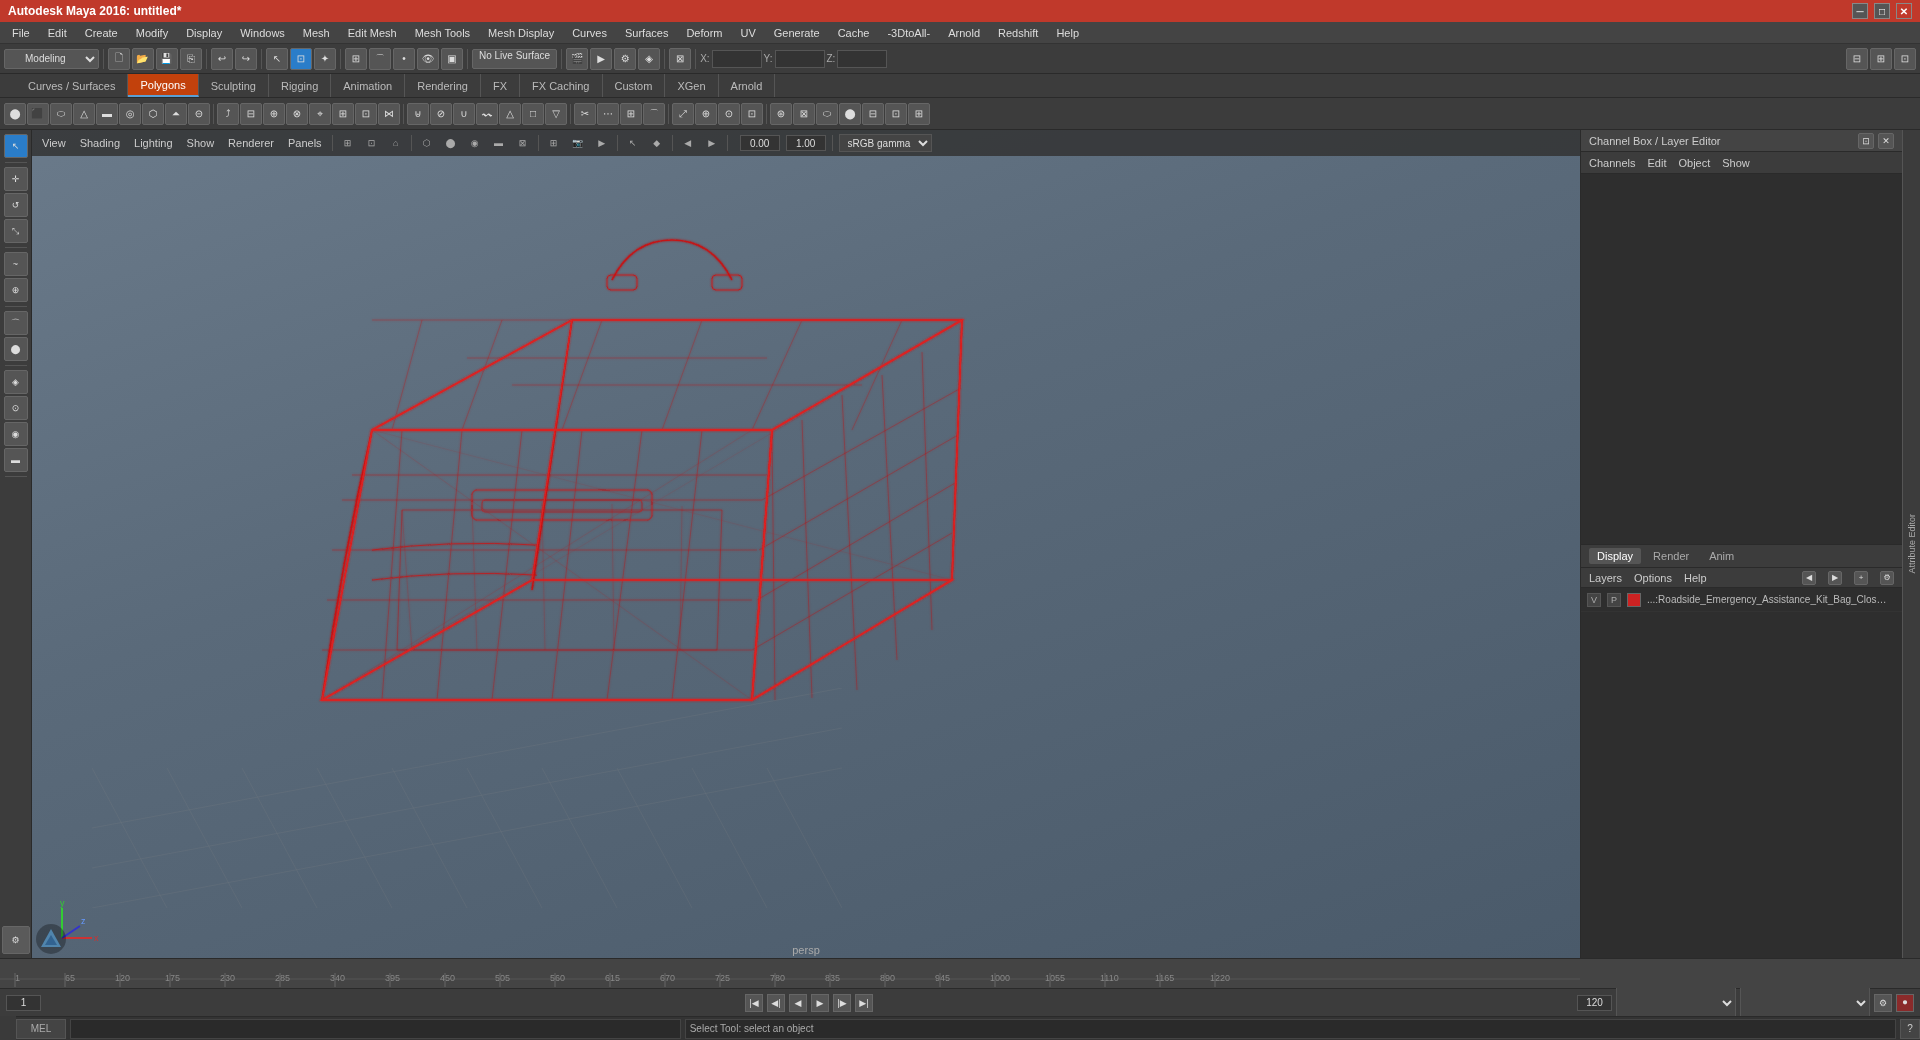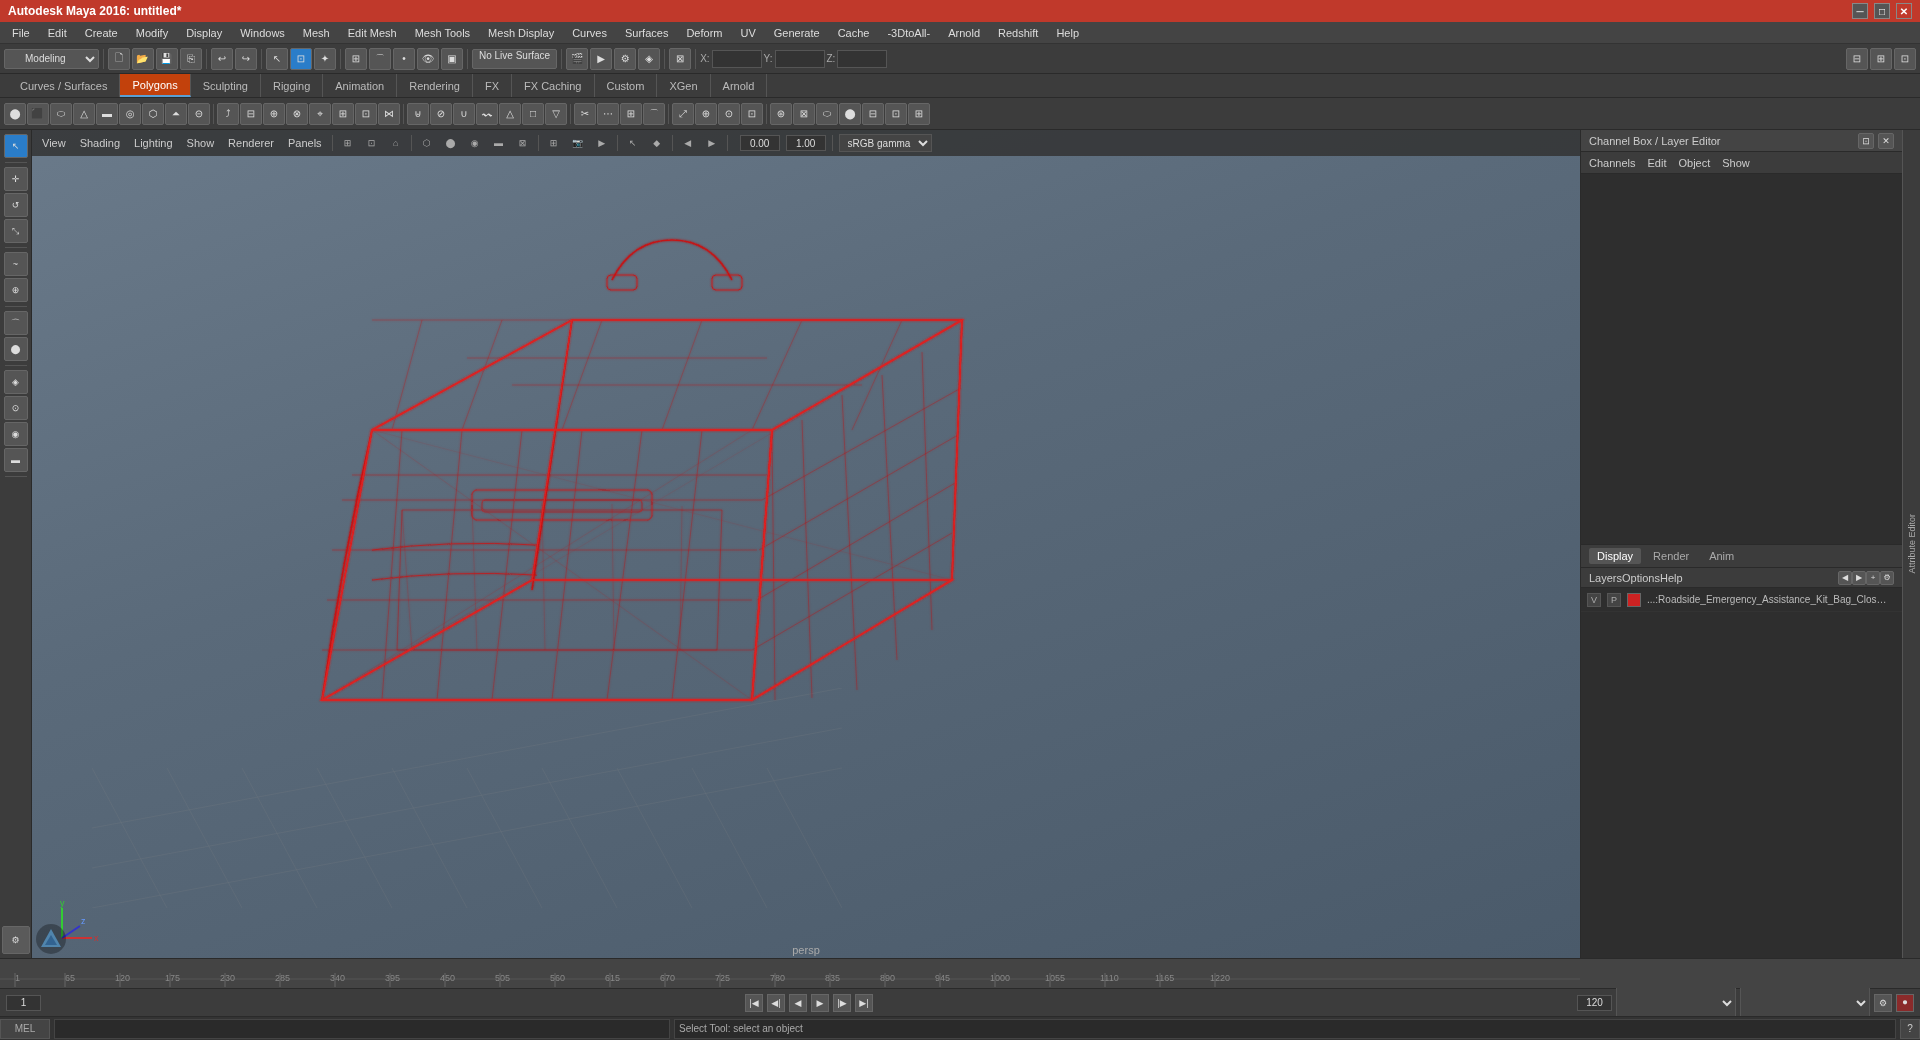--- a/index.html
+++ b/index.html
@@ -130,21 +130,21 @@
     }
 
     
     #tab-row {
       width: 100%;
       height: 24px;
       background: #3c3c3c;
       display: flex;
       align-items: stretch;
       border-bottom: 1px solid #2a2a2a;
-      padding: 0 8px;
+      padding: 0 16px;
     }
     .tab-item {
       padding: 4px 12px;
       color: #bbb;
       font-size: 11px;
       cursor: pointer;
       display: flex;
       align-items: center;
       border-right: 1px solid #555;
     }
@@ -813,21 +813,21 @@
           <div id="right-panel-content" style="flex:1;background:#2e2e2e;">
             
           </div>
 
           <div id="bottom-tabs">
             <div class="btm-tab active">Display</div>
             <div class="btm-tab">Render</div>
             <div class="btm-tab">Anim</div>
           </div>
 
-          <div style="height:20px;background:#3c3c3c;display:flex;align-items:center;padding:0 8px;border-bottom:1px solid #2a2a2a;">
+          <div style="height:20px;background:#3c3c3c;display:flex;align-items:center;padding:0 8px;gap:12px;border-bottom:1px solid #2a2a2a;">
             <span class="rp-nav-item">Layers</span>
             <span class="rp-nav-item">Options</span>
             <span class="rp-nav-item">Help</span>
             <div style="flex:1"></div>
             <div class="toolbar-btn" style="width:14px;height:14px;font-size:8px;">◀</div>
             <div class="toolbar-btn" style="width:14px;height:14px;font-size:8px;">▶</div>
             <div class="toolbar-btn" style="width:14px;height:14px;font-size:8px;">+</div>
             <div class="toolbar-btn" style="width:14px;height:14px;font-size:8px;">⚙</div>
           </div>
 
@@ -924,21 +924,21 @@
       <option>No Anim Layer</option>
     </select>
 
     <select class="tc-dropdown" style="width:130px;">
       <option>No Character Set</option>
     </select>
     <div class="tc-btn">⚙</div>
     <div class="tc-btn" style="background:#8a2a2a;">⏺</div>
   </div>
 
-  <div style="height:24px;background:#333;display:flex;align-items:center;gap:4px;border-top:1px solid #2a2a2a;">
+  <div style="height:24px;background:#333;display:flex;align-items:center;gap:4px;border-top:1px solid #2a2a2a;margin-left:16px;">
     <div style="width:50px;height:20px;background:#444;border:1px solid #555;display:flex;align-items:center;justify-content:center;font-size:10px;color:#aaa;cursor:pointer;flex-shrink:0;">
       <span>MEL</span>
     </div>
     <input style="flex: 1 1 0%; height: 20px; background: rgb(42, 42, 42); border: 1px solid rgb(68, 68, 68); color: rgb(221, 221, 221); font-size: 11px; padding: 0px 4px;" value="">
     <div style="flex:2;height:20px;background:#2a2a2a;border:1px solid #444;display:flex;align-items:center;padding:0 4px;font-size:10px;color:#aaa;">
       <span>Select Tool: select an object</span>
     </div>
     <div style="width:20px;height:20px;background:#444;border:1px solid #555;display:flex;align-items:center;justify-content:center;font-size:10px;cursor:pointer;">?</div>
   </div>
 

